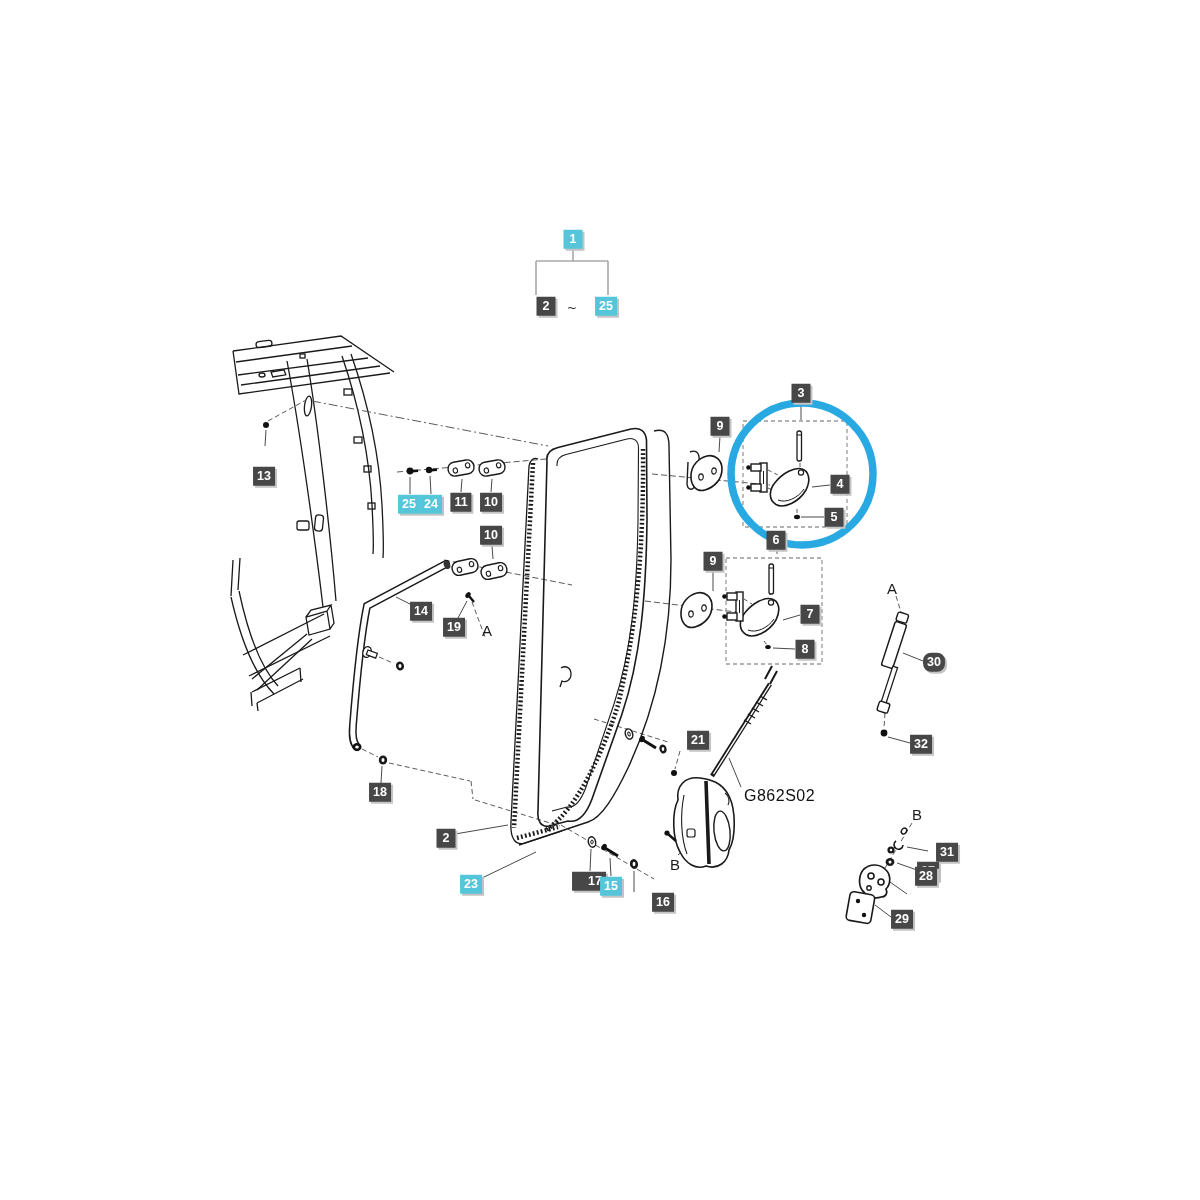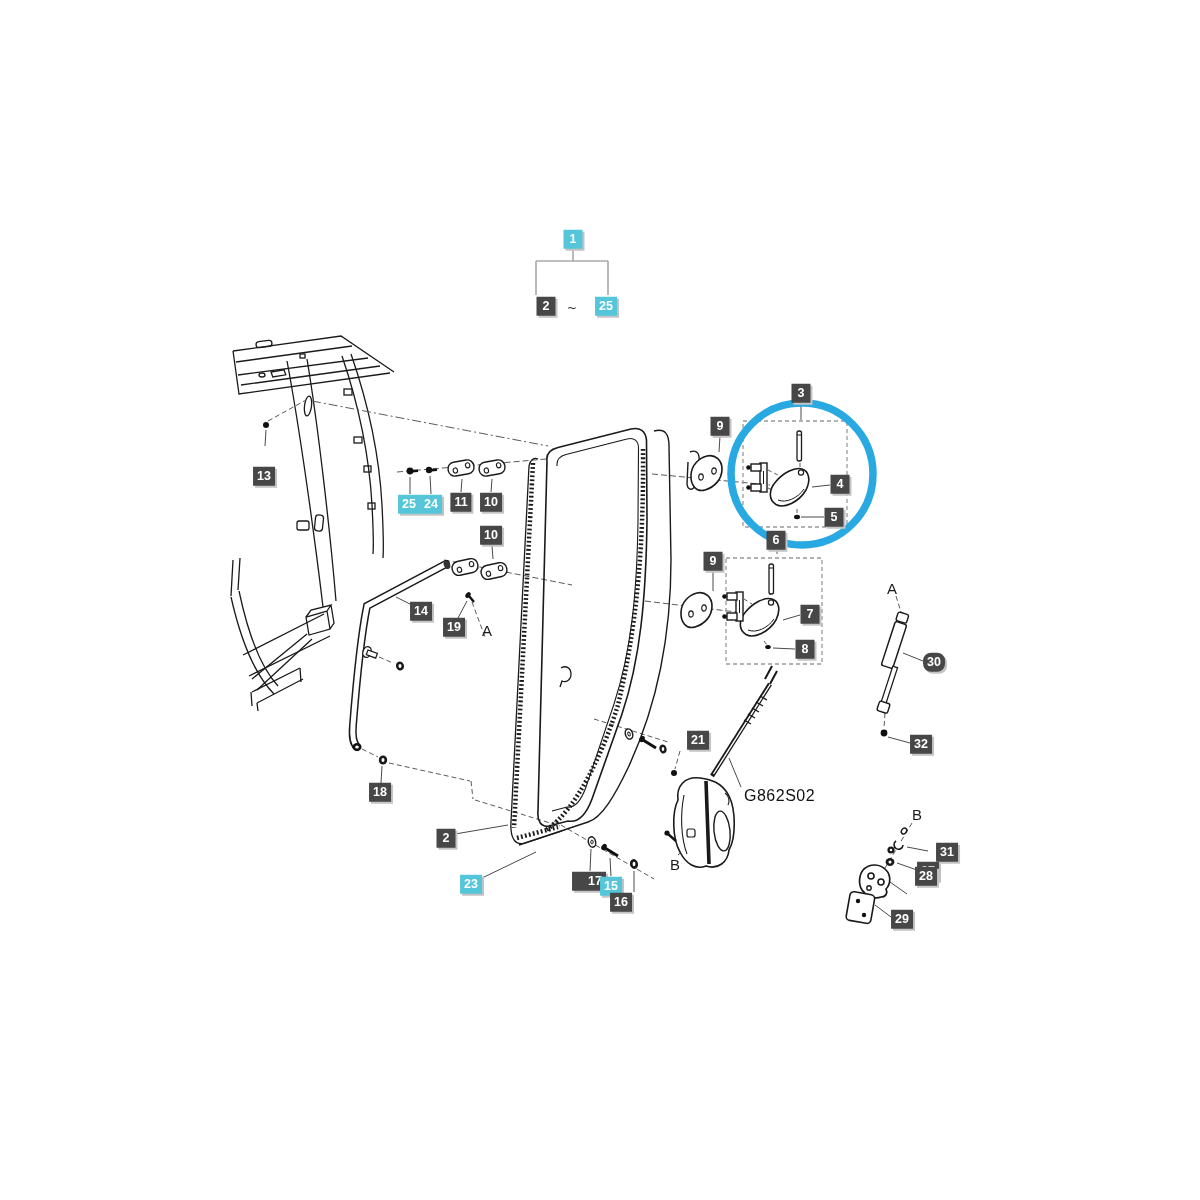--- a/index.html
+++ b/index.html
@@ -281,21 +281,21 @@
       <div class="plabel dark" style="left: 461px; top: 502px;">11</div>
       <div class="plabel dark" style="left: 491px; top: 502px;">10</div>
       <div class="plabel dark" style="left: 491px; top: 535px;">10</div>
       <div class="plabel dark" style="left: 421px; top: 611px;">14</div>
       <div class="plabel dark" style="left: 454px; top: 627px;">19</div>
       <div class="plabel dark" style="left: 380px; top: 792px;">18</div>
       <div class="plabel dark" style="left: 446px; top: 838px;">2</div>
       <div class="plabel cyan" style="left: 471px; top: 884px;">23</div>
       <div class="plabel dark" style="left: 589px; top: 881px; padding-left: 16px;">17</div>
       <div class="plabel cyan" style="left: 611px; top: 886px;">15</div>
-      <div class="plabel dark" style="left: 621px; top: 902px;">16</div>
+      <div class="plabel dark" style="left: 663px; top: 902px;">16</div>
       <div class="plabel dark" style="left: 685px; top: 740px; margin-left: 13px;">21</div>
       <div class="plabel dark" style="left: 720px; top: 426px;">9</div>
       <div class="plabel dark" style="left: 801px; top: 393px;">3</div>
       <div class="plabel dark" style="left: 840px; top: 484px;">4</div>
       <div class="plabel dark" style="left: 834px; top: 517px;">5</div>
       <div class="plabel dark" style="left: 776px; top: 540px;">6</div>
       <div class="plabel dark" style="left: 713px; top: 561px;">9</div>
       <div class="plabel dark" style="left: 810px; top: 614px;">7</div>
       <div class="plabel dark" style="left: 805px; top: 649px;">8</div>
       <div class="plabel dark" style="left: 934px; top: 662px; border-radius: 8px;">30</div>

